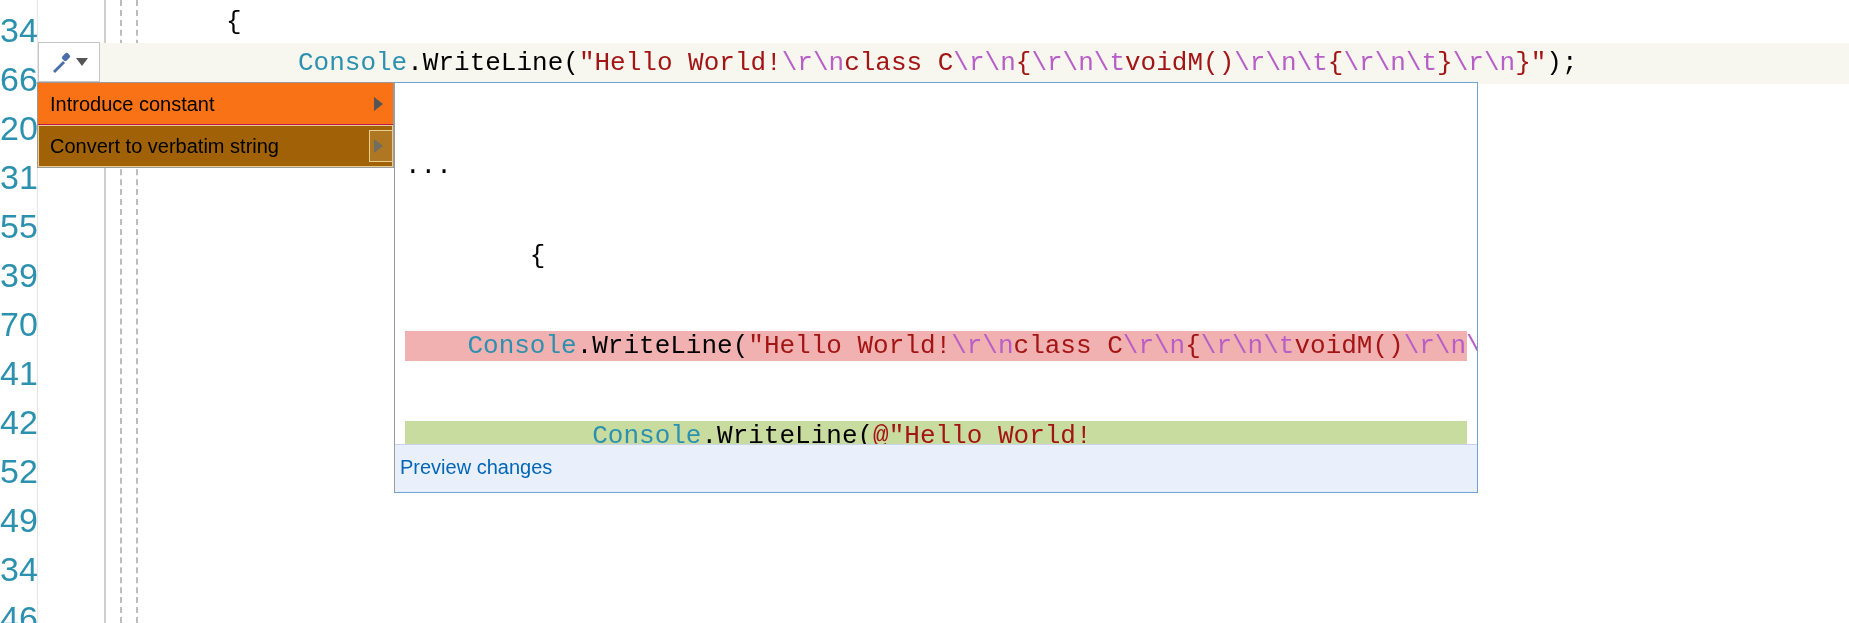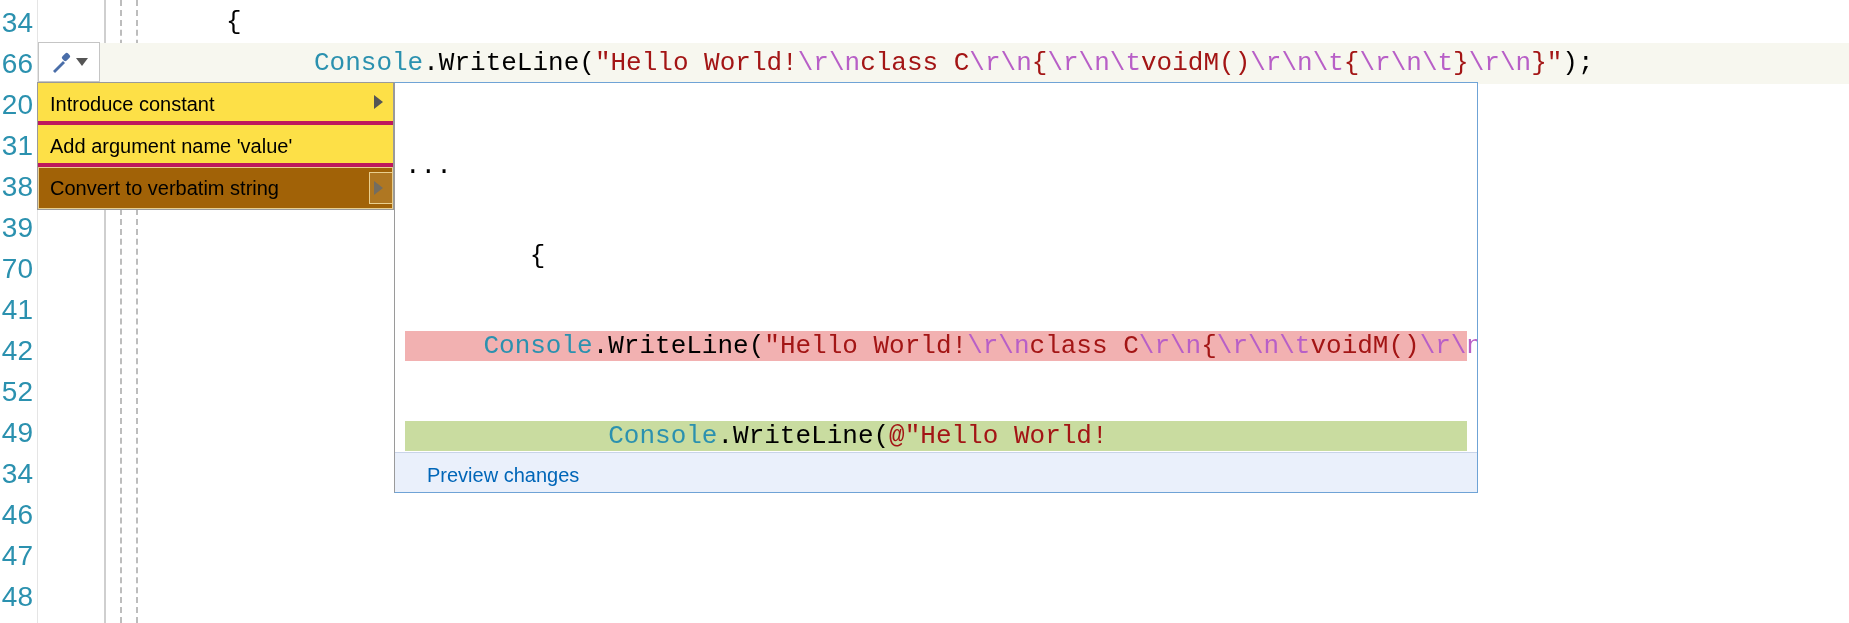--- a/index.html
+++ b/index.html
@@ -8,24 +8,25 @@
   .gutter {
     width: 38px;
     background: #fff;
     border-right: 1px solid #e5e5e5;
     padding-top: 2px;
     flex: 0 0 auto;
   }
   .gutter .ln {
     height: 41px;
     line-height: 41px;
-    font-size: 28px;
+    font-size: 34px;
     color: #2b91af;
     text-align: right;
     padding-right: 4px;
+    margin-top: 8px;
   }
   .editor-area {
     position: relative;
     flex: 1;
     background: #fff;
   }
   
   .vline { position: absolute; top: 0; bottom: 0; width: 0; border-left: 2px dashed #bdbdbd; }
   .vline.solid { border-left: 2px solid #cfcfcf; }
 
@@ -35,21 +36,21 @@
     left: 0;
     right: 0;
     height: 41px;
     font-family: Consolas, "Courier New", monospace;
     font-size: 26px;
     line-height: 41px;
     white-space: pre;
     color: #000;
   }
   .code-line.highlight { background: #f7f7ef; }
-  .tok-type { color: #2b91af; margin-left: 16px; }
+  .tok-type { color: #2b91af; }
   .tok-str { color: #a31515; }
   .tok-esc { color: #b85fc7; }
 
   
   .lightbulb {
     position: absolute;
     top: 42px;
     left: 0;
     width: 62px;
     height: 40px;
@@ -71,22 +72,22 @@
     font-size: 20px;
     color: #000;
     z-index: 20;
   }
   .menu-item {
     position: relative;
     height: 42px;
     line-height: 42px;
     padding-left: 12px;
     padding-right: 30px;
-    border-bottom: 4px solid #be185d;
-    background: #fde047;
+    border-bottom: 1px solid #be185d;
+    background: #f97316;
   }
   .menu-item:last-child { border-bottom: none; }
   .menu-item.sel {
     background: #a16207;
     outline: 1px solid #e9cf8f;
     outline-offset: -1px;
   }
   .menu-item .arrow {
     position: absolute;
     right: 10px;
@@ -129,38 +130,38 @@
     overflow: hidden;
     color: #000;
   }
   .preview-body .row { height: 30px; }
   .preview-body .row.del { background: #f2b1b1; }
   .preview-body .row.add { background: #c9dca0; }
   .preview-body .tok-type { color: #2b91af; }
   .preview-body .tok-str { color: #a31515; }
   .preview-body .tok-esc { color: #b85fc7; }
   .preview-footer {
-    height: 40px;
+    height: 48px;
     line-height: 44px;
     background: #eaf0fb;
     border-top: 1px solid #c9d4e8;
-    padding-left: 32px;
+    padding-left: 5px;
   }
   .preview-footer a { color: #0066b8; font-size: 20px; text-decoration: none; }
 </style>
 </head>
 <body>
 <div class="root">
 
   <div class="gutter">
     <div class="ln">34</div>
     <div class="ln">66</div>
     <div class="ln">20</div>
     <div class="ln">31</div>
-    <div class="ln">38</div>
+    <div class="ln">55</div>
     <div class="ln">39</div>
     <div class="ln">70</div>
     <div class="ln">41</div>
     <div class="ln">42</div>
     <div class="ln">52</div>
     <div class="ln">49</div>
     <div class="ln">34</div>
     <div class="ln">46</div>
     <div class="ln">47</div>
     <div class="ln">48</div>
@@ -182,23 +183,20 @@
         <rect x="13" y="3" width="6" height="8" rx="2" fill="#4a6ea9" transform="rotate(45 16 7)"></rect>
       </svg>
       <div class="chev"></div>
     </div>
 
     <div class="menu">
       <div class="menu-item">
         <span>Introduce constant</span>
         <span class="arrow"></span>
       </div>
-      <div class="menu-item">
-        <span>Add argument name 'value'</span>
-      </div>
       <div class="menu-item sel">
         <span>Convert to verbatim string</span>
         <span class="arrow"></span>
       </div>
     </div>
 
     <div class="preview">
       <div class="preview-body">
         <div class="row">...</div>
         <div class="row">        {</div>

